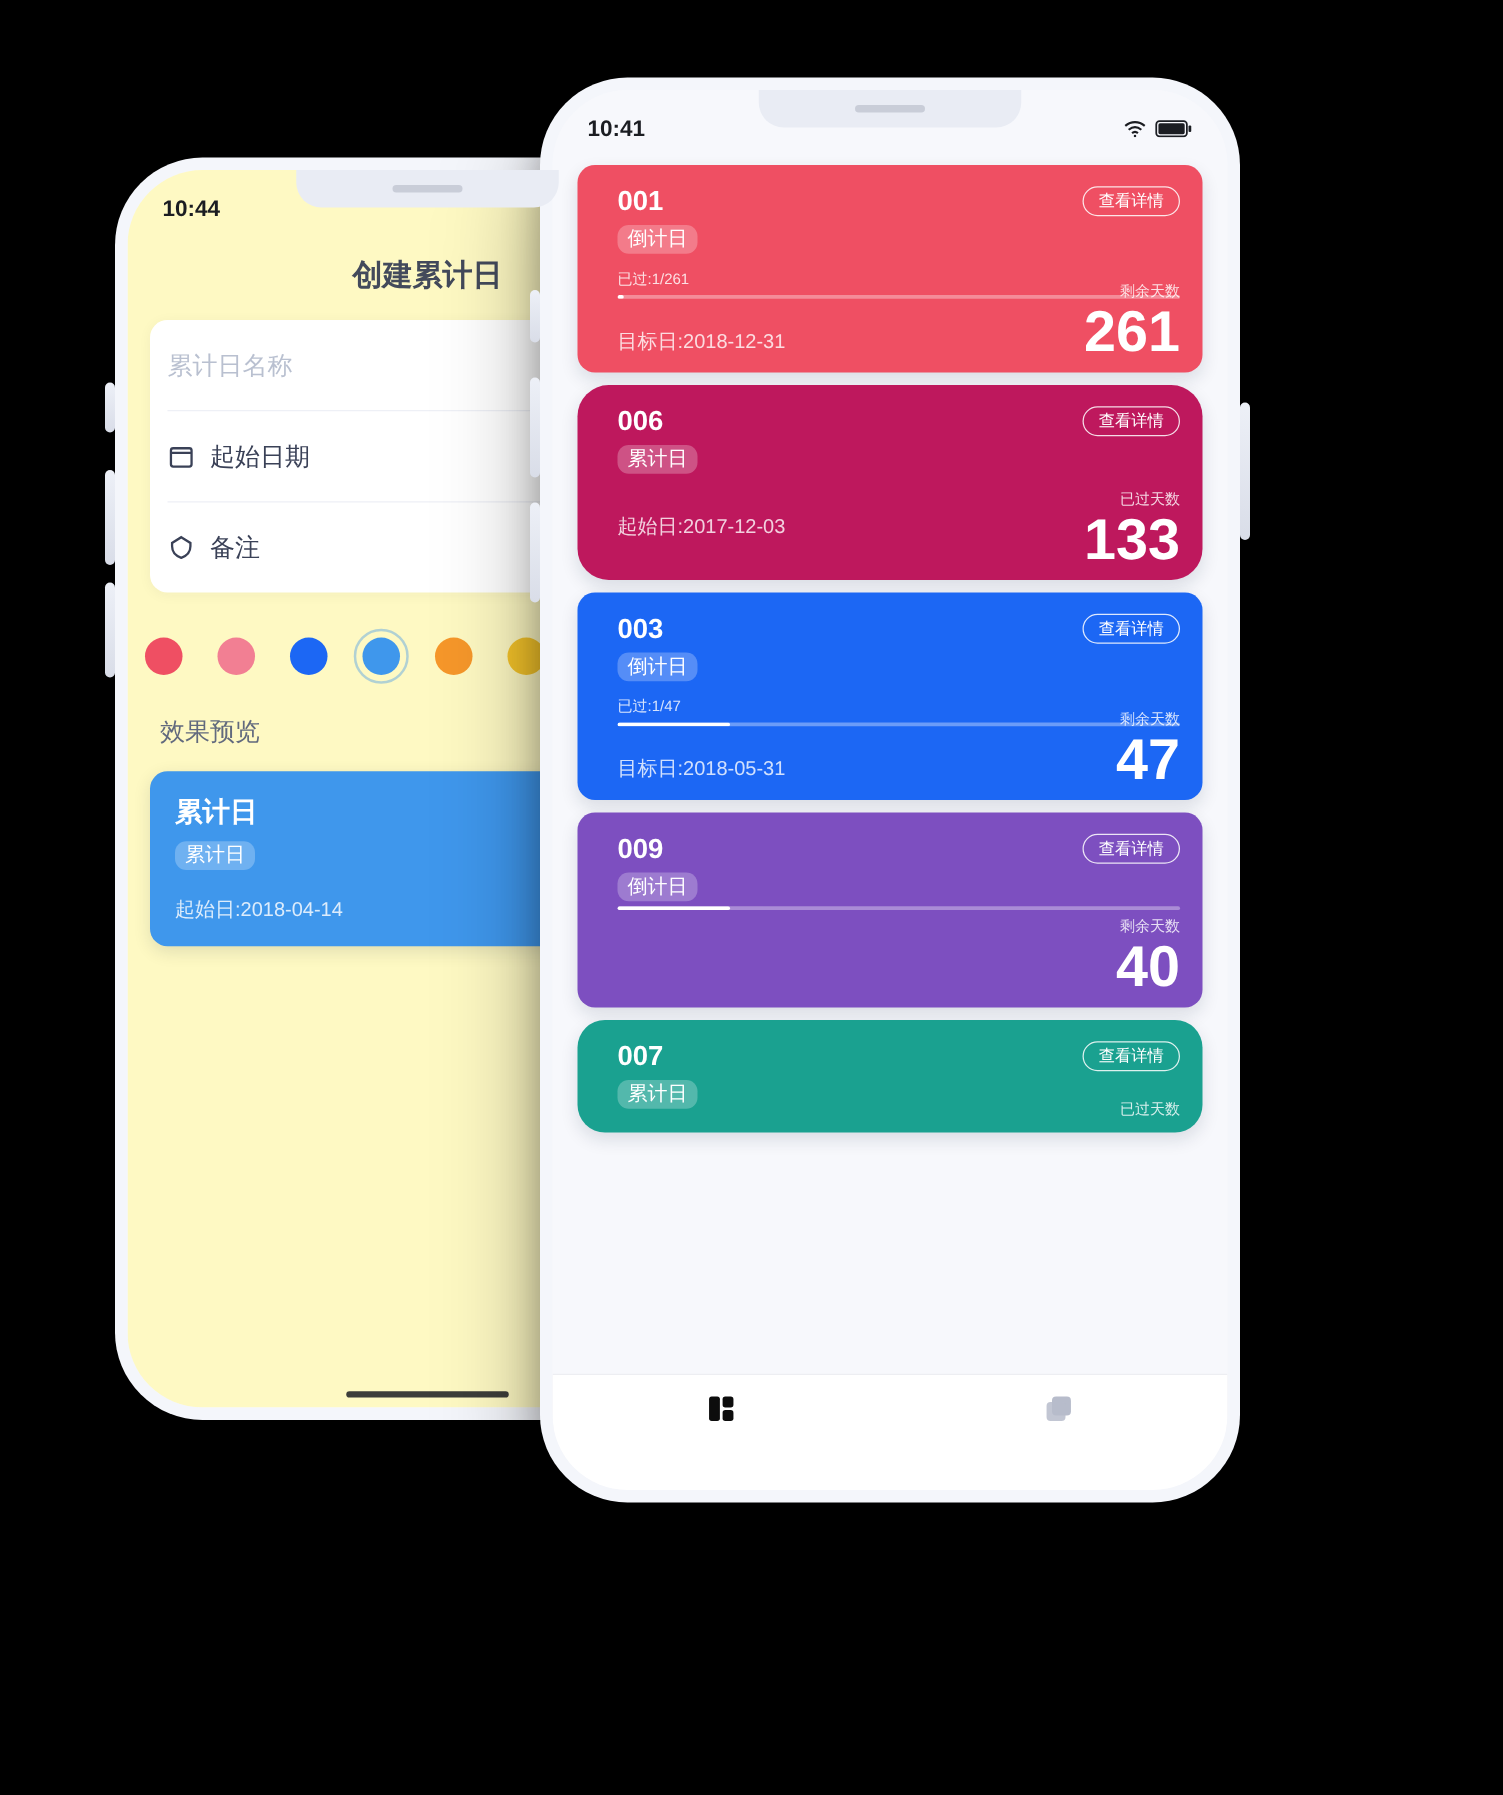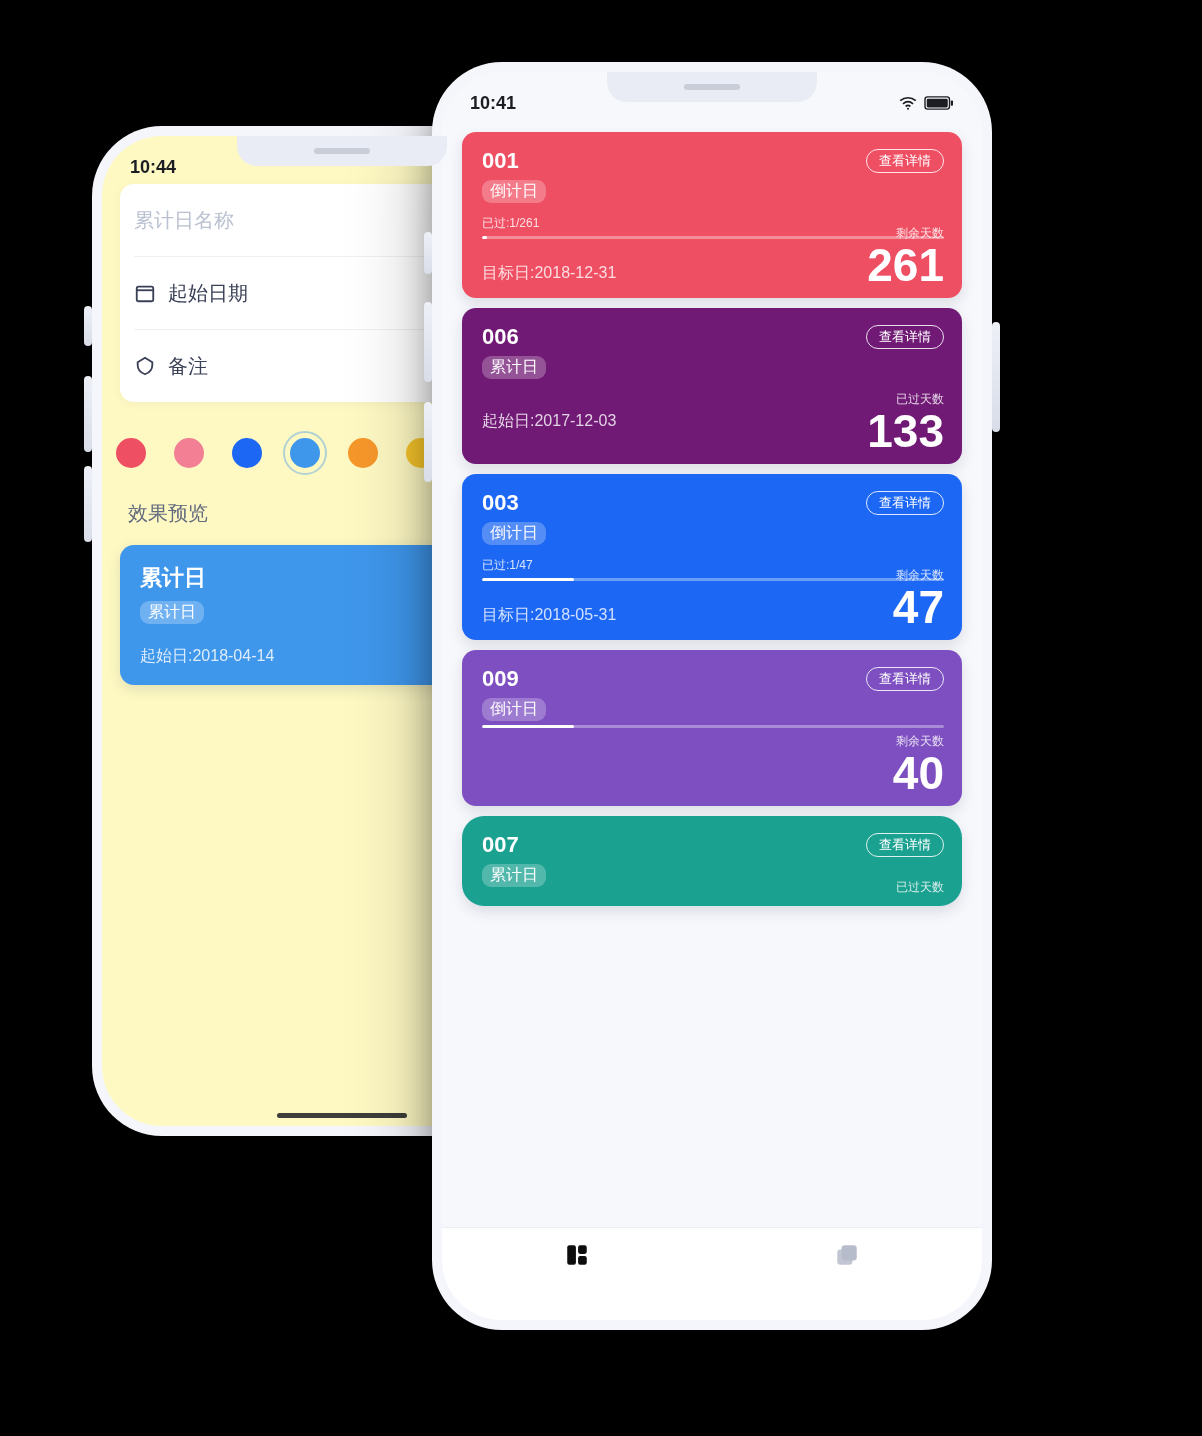--- a/index.html
+++ b/index.html
@@ -212,21 +212,21 @@
     font-size: 16px;
     color: rgba(255,255,255,.82);
     font-weight: 500;
   }
 
   
   .phone-right {
     left: 432px;
     top: 62px;
     width: 560px;
-    height: 1268px;
+    height: 1140px;
   }
   .right-header {
     display: flex;
     align-items: center;
     justify-content: center;
     position: relative;
     height: 60px;
   }
   .right-header .title {
     font-size: 30px;
@@ -247,21 +247,21 @@
 
   .list {
     flex: 1;
     overflow: hidden;
     padding: 2px 0 0 0;
   }
 
   .lcard {
     border-radius: 14px;
     margin: 10px 20px;
-    padding: 16px 18px 14px 20px;
+    padding: 16px 18px 14px 32px;
     color: #fff;
     position: relative;
     min-height: 126px;
     box-shadow: 0 6px 14px rgba(20,30,60,.12);
   }
   .lcard .row1 {
     display: flex;
     align-items: center;
     justify-content: space-between;
   }
@@ -351,20 +351,21 @@
     <div class="phone-inner">
       <div class="notch">
           <div class="speaker"></div>
         </div>
       <div class="screen">
         <div class="statusbar">
           <span>10:44</span>
           <span></span>
         </div>
 
+        <div class="left-header">创建累计日</div>
 
         <div class="form-area">
           <div class="form-row">
             <span class="placeholder">累计日名称</span>
           </div>
           <div class="divider"></div>
           <div class="form-row">
             <span class="row-icon">
               <svg viewBox="0 0 24 24" width="22" height="22" fill="none" stroke="currentColor" stroke-width="2">
                 <rect x="3" y="5" width="18" height="16" rx="2"></rect>
@@ -441,21 +442,21 @@
         <div class="list" id="card-list">
             <div class="lcard" style="background: rgb(239, 79, 99);"><div class="row1">
                 <span class="ctitle">001</span>
                 <span class="detail-pill">查看详情</span>
               </div><span class="tag">倒计日</span><div class="progress-text">已过:1/261</div><div class="progress-bar">
                 <div class="fill" style="width:1%"></div>
               </div><div class="dateline">目标日:2018-12-31</div><div class="countbox">
                 <div class="lbl">剩余天数</div>
                 <div class="num">261</div>
               </div></div>
-            <div class="lcard accum" style="background: #701a75;"><div class="row1">
+            <div class="lcard accum" style="background: #be185d; border-radius: 25px;"><div class="row1">
                 <span class="ctitle">006</span>
                 <span class="detail-pill">查看详情</span>
               </div><span class="tag">累计日</span><div class="dateline">起始日:2017-12-03</div><div class="countbox">
                 <div class="lbl">已过天数</div>
                 <div class="num">133</div>
               </div></div>
             <div class="lcard" style="background: rgb(28, 103, 244);"><div class="row1">
                 <span class="ctitle">003</span>
                 <span class="detail-pill">查看详情</span>
               </div><span class="tag">倒计日</span><div class="progress-text">已过:1/47</div><div class="progress-bar">

